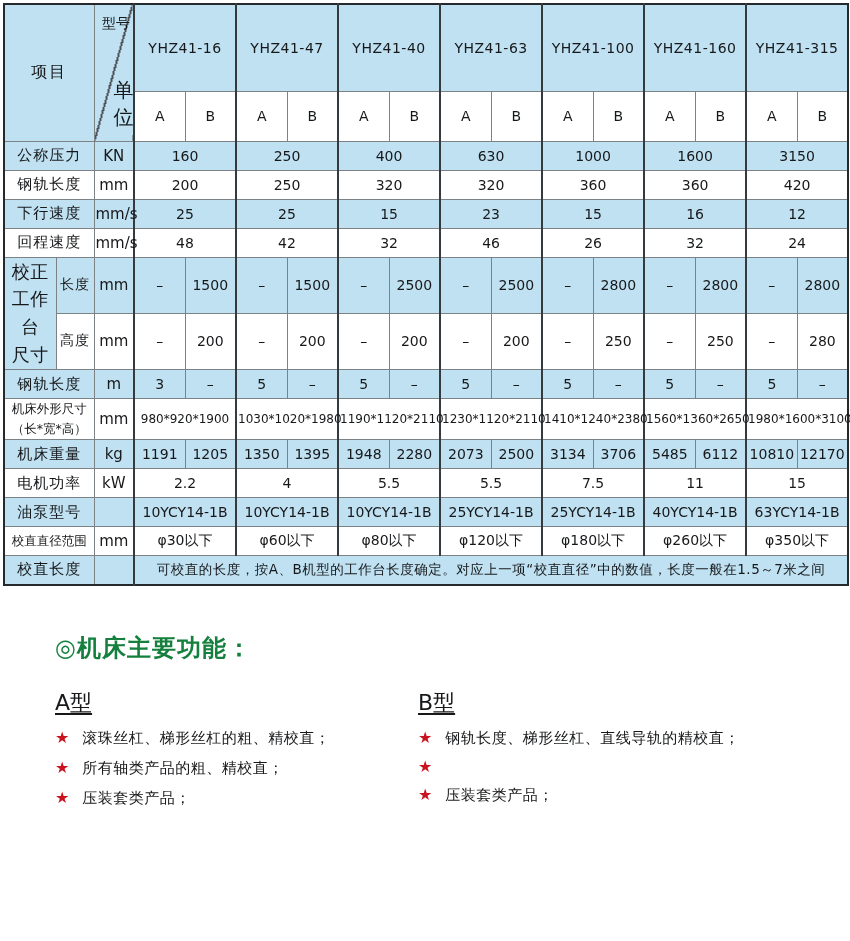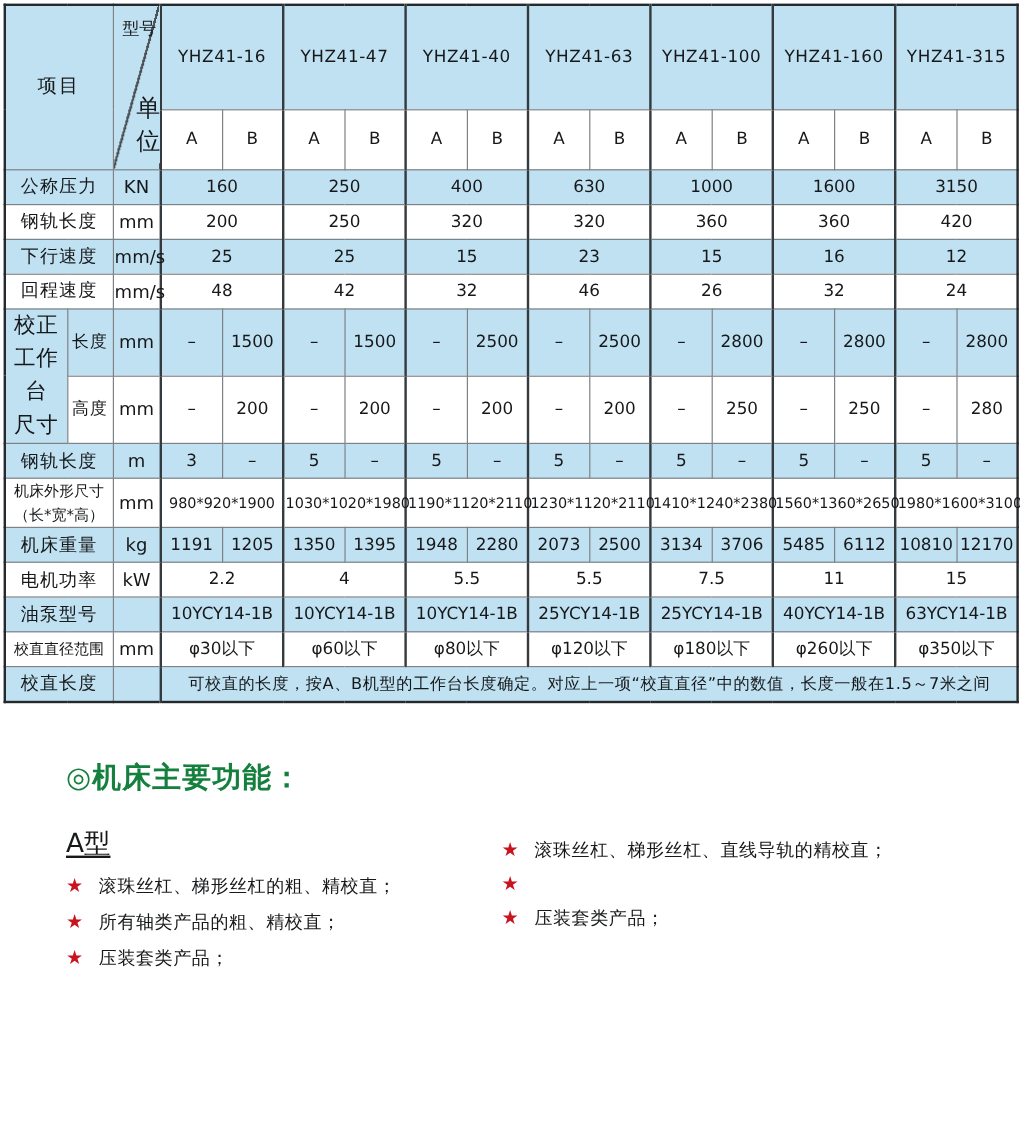--- a/index.html
+++ b/index.html
@@ -317,23 +317,24 @@
       <div class="f-item">
         <span class="f-star">★</span>
         <span class="f-text">所有轴类产品的粗、精校直；</span>
       </div>
       <div class="f-item">
         <span class="f-star">★</span>
         <span class="f-text">压装套类产品；</span>
       </div>
     </div>
     <div class="f-col">
-      <div class="f-item">
-        <span class="f-star">★</span>
-        <span class="f-text">滚珠丝杠、梯形丝杠、直线导轨的精校直；</span>
+      <div class="f-head">B型</div>
+      <div class="f-item">
+        <span class="f-star">★</span>
+        <span class="f-text">钢轨长度、梯形丝杠、直线导轨的精校直；</span>
       </div>
       <div class="f-item">
         <span class="f-star">★</span>
       </div>
       <div class="f-item">
         <span class="f-star">★</span>
         <span class="f-text">压装套类产品；</span>
       </div>
     </div>
   </div>

